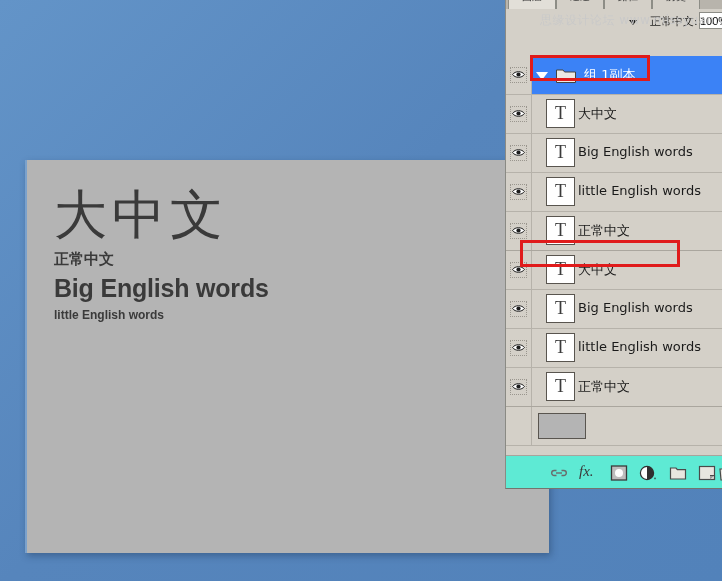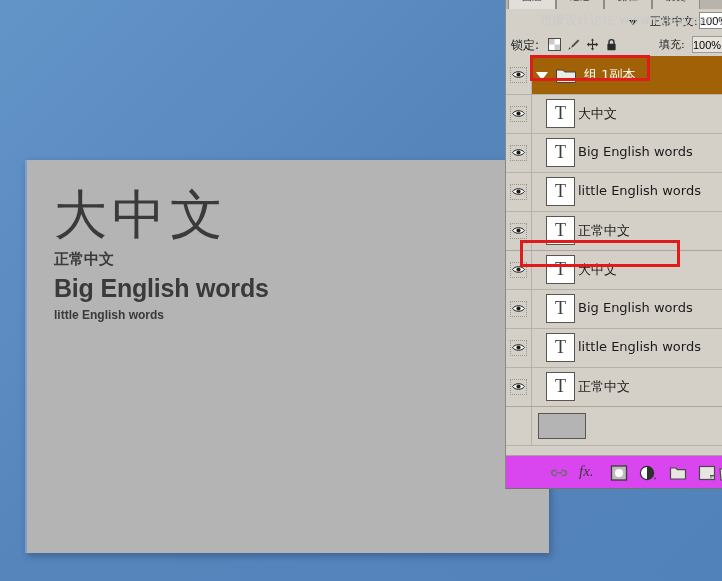--- a/index.html
+++ b/index.html
@@ -206,21 +206,21 @@
     background: #d4d0c8;
     overflow: hidden;
   }
   .layer-row {
     position: relative;
     height: 39px;
     border-bottom: 1px solid #b6b2aa;
     background: #d4d0c8;
     box-sizing: border-box;
   }
-  .layer-row.selected { background: #a16207; }
+  .layer-row.selected { background: #3b82f6; }
   .layer-row.groupend { border-bottom: 1px solid #aaa69e; }
 
   .eye-cell {
     position: absolute;
     left: 0; top: 0;
     width: 25px; height: 100%;
     border-right: 1px solid #b6b2aa;
     background: #d4d0c8;
   }
   .eye-box {
@@ -294,21 +294,21 @@
     box-sizing: border-box;
     pointer-events: none;
     z-index: 30;
   }
 
   
   #panel-bottom {
     position: absolute;
     left: 0; top: 455px;
     width: 217px; height: 34px;
-    background: #d946ef;
+    background: #5eead4;
     border-top: 1px solid #a8a49c;
   }
   .bt-ico {
     position: absolute;
     top: 9px;
     width: 18px; height: 16px;
   }
   #panel-scroll-left {
     position: absolute;
     left: 0; top: 56px;
@@ -339,46 +339,20 @@
       <div class="ptab" style="left:98px;width:46px;">路径</div>
       <div class="ptab" style="left:146px;width:46px;">历史</div>
     </div>
 
     <div id="blend-row">
       <div id="blend-arrow"></div>
       <div id="opacity-label">正常中文:</div>
       <div id="opacity-value">100%</div>
     </div>
 
-    <div id="lock-row">
-      <div id="lock-label">锁定:</div>
-
-      <svg class="lock-ico" style="left:42px;" viewBox="0 0 13 13">
-        <rect x="0.5" y="0.5" width="12" height="12" fill="#fff" stroke="#4a4a4a"></rect>
-        <rect x="1" y="1" width="5.5" height="5.5" fill="#c9c9c9"></rect>
-        <rect x="6.5" y="6.5" width="5.5" height="5.5" fill="#c9c9c9"></rect>
-      </svg>
-
-      <svg class="lock-ico" style="left:61px;" viewBox="0 0 13 13">
-        <path d="M11 1.5 L5 7.5 L4 9.8 L6.3 8.8 L12.3 2.8 Z" fill="#4a4a4a"></path>
-        <path d="M3.6 10.2 L1.2 11.9 L2.6 9.2 Z" fill="#2a2a2a"></path>
-      </svg>
-
-      <svg class="lock-ico" style="left:80px;" viewBox="0 0 13 13">
-        <path d="M6.5 0.5 L8.2 2.6 H7 V5.7 H10 V4.4 L12.2 6.4 L10 8.4 V7.2 H7 V10.3 H8.2 L6.5 12.4 L4.8 10.3 H6 V7.2 H3 V8.4 L0.8 6.4 L3 4.4 V5.7 H6 V2.6 H4.8 Z" fill="#2f2f2f"></path>
-      </svg>
-
-      <svg class="lock-ico" style="left:99px;" viewBox="0 0 13 13">
-        <path d="M4 6 V4.1 a2.5 2.5 0 0 1 5 0 V6" fill="none" stroke="#2b2b2b" stroke-width="1.4"></path>
-        <rect x="2.4" y="5.8" width="8.2" height="6.4" rx="0.7" fill="#2b2b2b"></rect>
-      </svg>
-
-      <div id="fill-label">填充:</div>
-      <div id="fill-value">100%</div>
-    </div>
 
     <div id="panel-scroll-left"></div>
     <div id="layer-list">
 
       <div class="layer-row selected">
         <div class="eye-cell">
           <div class="eye-box">
             <svg class="eye-glyph" viewBox="0 0 13 9">
               <path d="M0.6 4.5 C3 0.8 10 0.8 12.4 4.5 C10 8.2 3 8.2 0.6 4.5 Z" fill="#fff" stroke="#1c1c1c" stroke-width="1"></path>
               <circle cx="6.5" cy="4.5" r="2.1" fill="#1c1c1c"></circle>

